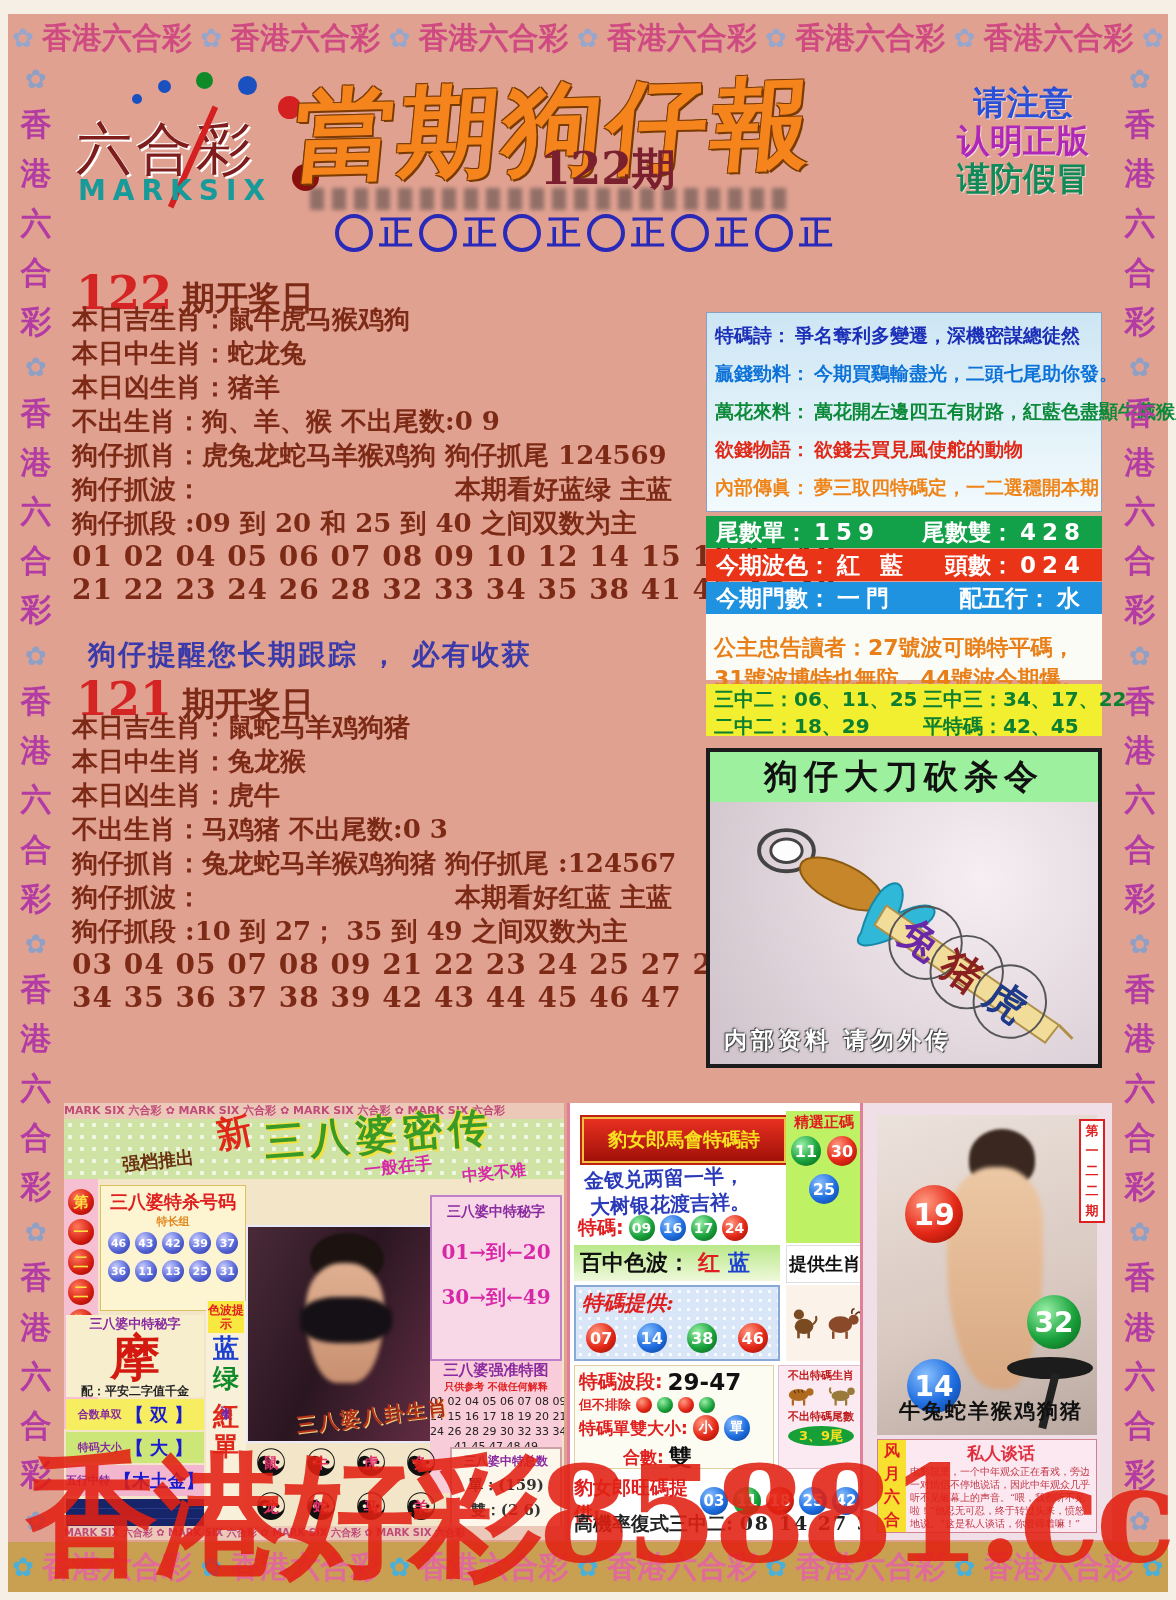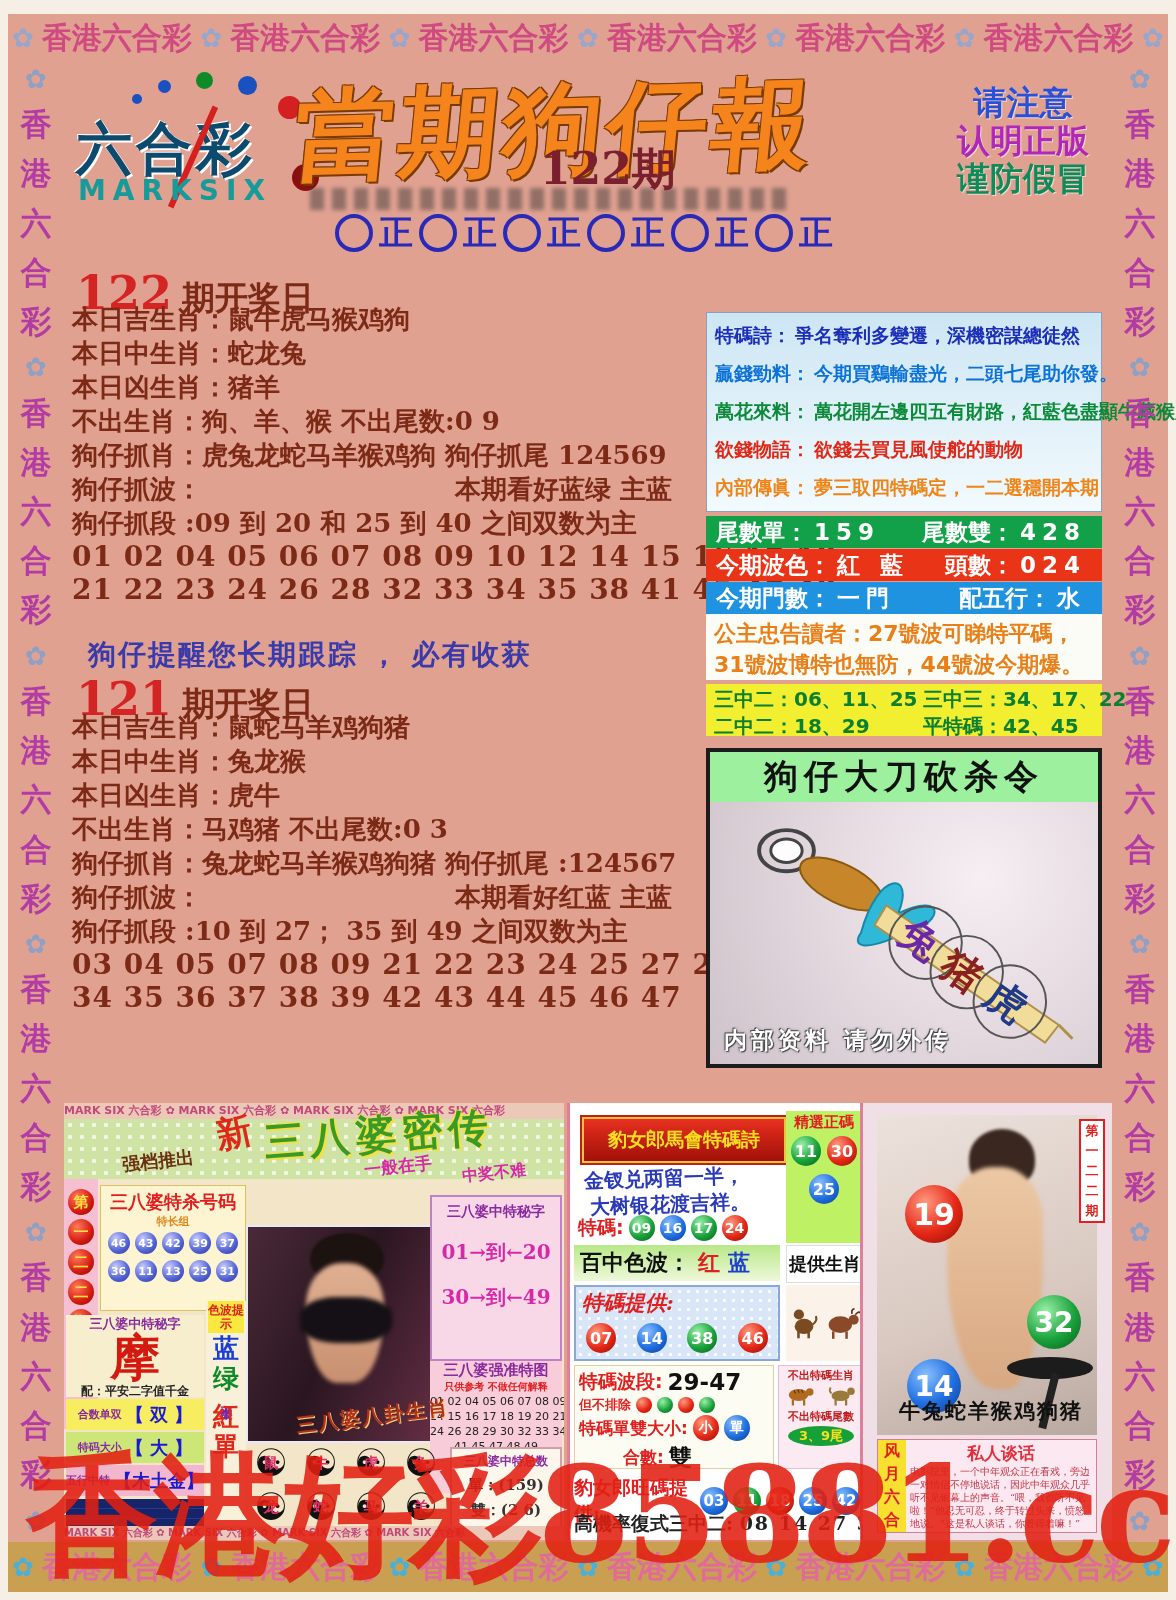--- a/index.html
+++ b/index.html
@@ -17,21 +17,21 @@
   #hb-top{top:16px;height:44px}
   #hb-bot{top:1542px;height:50px;background:#c9a052}
   .hbg{display:flex;align-items:center;gap:8px}
   .hbtext{color:#d04a82;font-size:30px;font-weight:bold;font-family:"DejaVu Serif",serif}
   #hb-bot .hbtext{color:#e06a9a}
   .hbflower{color:#97a6cc;font-size:26px}
   #hb-bot .hbflower{color:#4ab0d8}
   
   #logo{left:70px;top:72px;width:240px;height:140px}
   .dot{position:absolute;border-radius:50%}
-  #brand-cn{position:absolute;left:6px;top:40px;font-size:56px;font-weight:bold;color:#0c4a6e;letter-spacing:4px;
+  #brand-cn{position:absolute;left:6px;top:40px;font-size:56px;font-weight:normal;color:#7f1d1d;letter-spacing:4px;
             font-family:"DejaVu Serif",serif;text-shadow:2px 2px 0 #fff,-1px -1px 0 #fff}
   #brand-en{position:absolute;left:8px;top:102px;font-size:28px;font-weight:bold;color:#169a9a;letter-spacing:7px}
   #brand-slash{position:absolute;left:120px;top:30px;width:6px;height:110px;background:#d42020;transform:rotate(24deg)}
   #main-title{left:295px;top:62px;width:650px;font-size:100px;font-weight:bold;color:#f5841c;white-space:nowrap;
       letter-spacing:4px;transform:skewX(-7deg) rotate(-1.5deg);font-family:"DejaVu Serif",serif;
       text-shadow:2px 2px 0 #7a3a00,-1px -1px 0 #7a3a00,1px -1px 0 #7a3a00,-1px 1px 0 #7a3a00;z-index:2}
   #issue-122{left:540px;top:140px;font-size:44px;font-weight:bold;color:#7a1f2e;font-family:"DejaVu Serif",serif;z-index:3}
   #notices{left:938px;top:84px;width:170px;text-align:center}
   .notice{font-size:33px;font-weight:bold;line-height:38px;font-family:"DejaVu Serif",serif;text-shadow:1px 1px 0 rgba(255,255,255,.6)}
   #scribble{left:310px;top:188px;width:480px;height:22px;opacity:.45;filter:blur(2px);
@@ -52,21 +52,21 @@
   #tips-box{left:706px;top:312px;width:396px;height:200px;background:linear-gradient(#cde6f4,#f2fafd);
       border:1px solid #8aa0c0;display:flex;flex-direction:column;justify-content:space-around;
       padding:4px 8px;box-sizing:border-box}
   .tip-line{font-size:19px;font-weight:bold;white-space:nowrap;font-family:"DejaVu Sans",sans-serif}
   .tip-label{margin-right:4px}
   #stats{left:706px;top:516px;width:396px}
   .stat-row{height:32px;display:flex;align-items:center;padding:0 10px;color:#fff;font-weight:bold;
       font-size:23px;margin-bottom:1px;white-space:nowrap}
   .stat-v{letter-spacing:6px;margin:0 6px;flex:1}
   #princess{left:706px;top:614px;width:396px;height:66px;background:#fcfcf6;color:#e87f18;
-      font-size:22px;font-weight:bold;line-height:31px;padding:4px 8px;box-sizing:border-box;white-space:nowrap}
+      font-size:22px;font-weight:bold;line-height:31px;padding:18px 8px;box-sizing:border-box;white-space:nowrap}
   #combo{left:706px;top:684px;width:396px;height:52px;background:#f2ee30;color:#0c8030;font-weight:bold;
       font-size:20px;display:grid;grid-template-columns:55% 45%;align-content:space-around;
       padding:2px 8px;box-sizing:border-box;white-space:nowrap}
   #knife{left:706px;top:748px;width:396px;height:320px;border:4px solid #1c1c1c;background:
       radial-gradient(circle at 70% 40%,#f6eef2,#cfc2ca);box-sizing:border-box}
   #knife-head{height:50px;background:#9df09d;display:flex;align-items:center;justify-content:center;
       font-size:34px;font-weight:bold;color:#111;letter-spacing:6px;font-family:"DejaVu Serif",serif}
   .blade-char{position:absolute;font-size:40px;font-weight:bold;font-family:"DejaVu Serif",serif;transform:rotate(35deg)}
   #knife-foot{position:absolute;left:14px;bottom:8px;font-size:23px;font-weight:bold;letter-spacing:4px;color:#fff;
       text-shadow:0 0 3px #333,1px 1px 0 #555,-1px -1px 0 #555}

